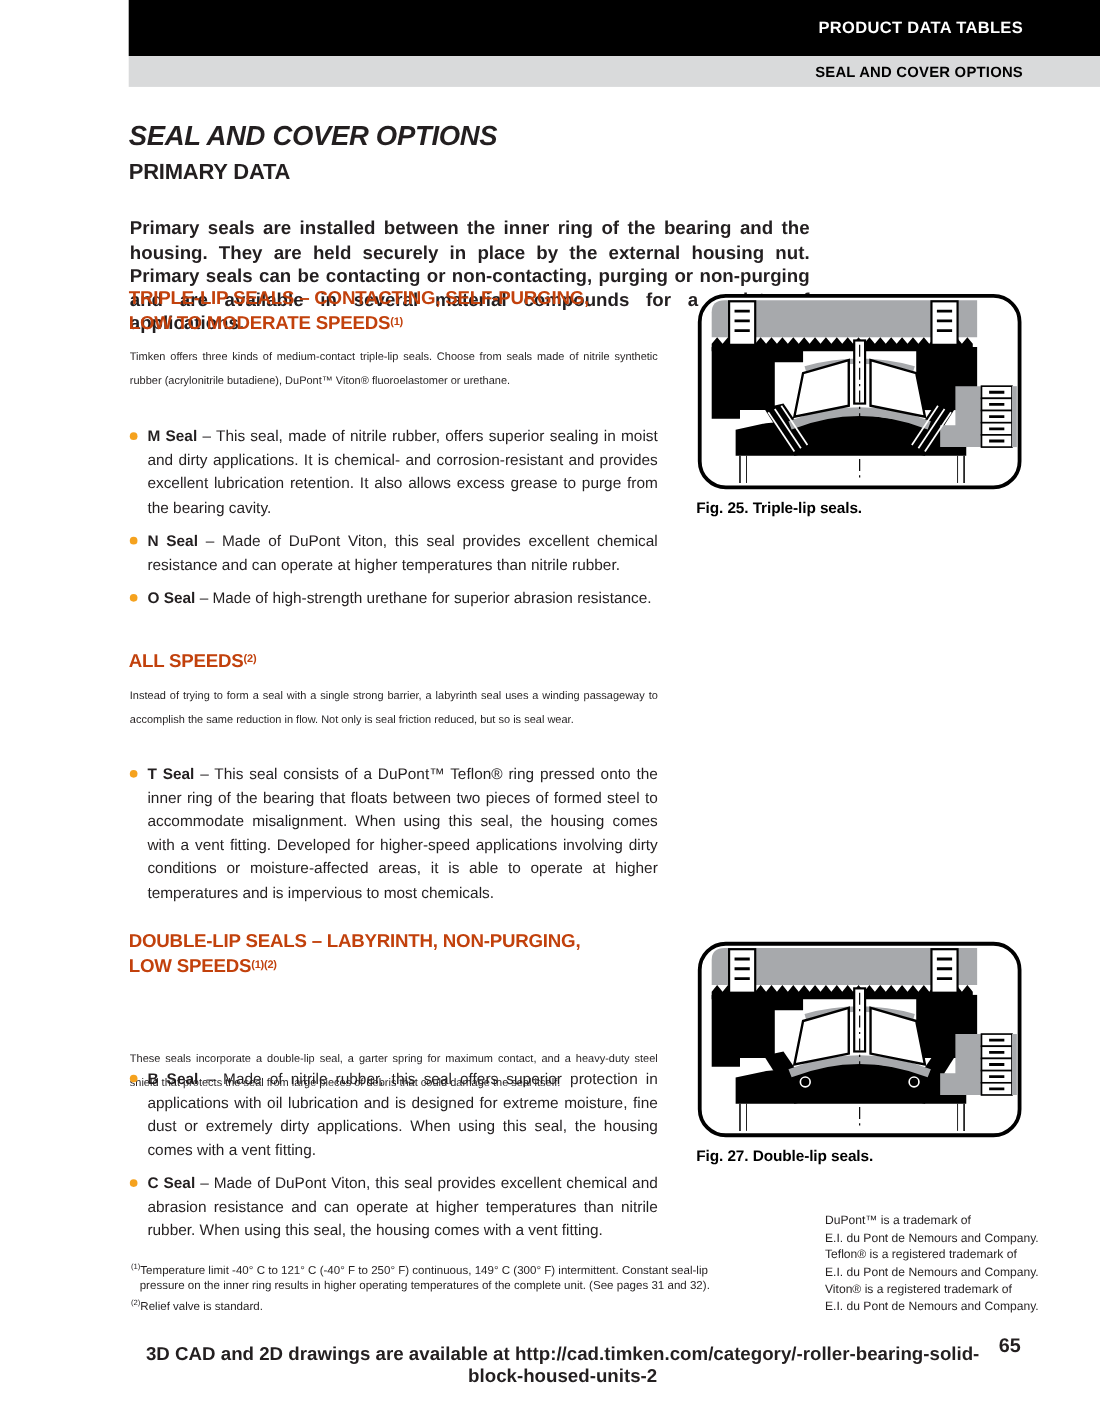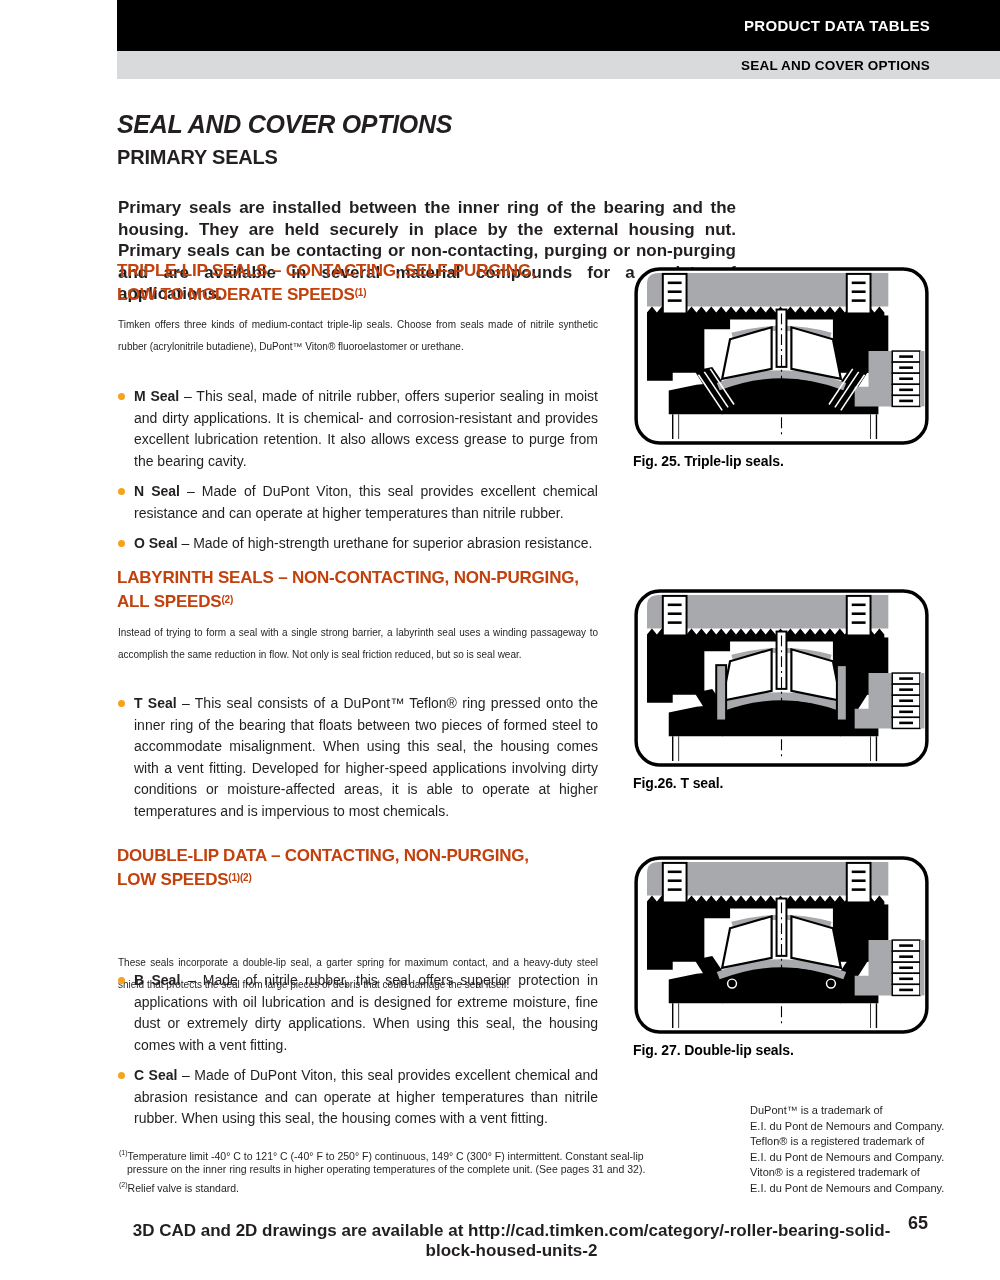--- a/index.html
+++ b/index.html
@@ -109,21 +109,21 @@
 <div class="page">
 
   <div class="bar-black">
     <span>PRODUCT DATA TABLES</span>
   </div>
   <div class="bar-gray">
     <span>SEAL AND COVER OPTIONS</span>
   </div>
 
   <div class="title">SEAL AND COVER OPTIONS</div>
-  <div class="subtitle">PRIMARY SEALS</div>
+  <div class="subtitle">PRIMARY DATA</div>
   <p class="intro">Primary seals are installed between the inner ring of the bearing and the housing. They are held securely in place by the external housing nut. Primary seals can be contacting or non-contacting, purging or non-purging and are available in several material compounds for a variety of applications.</p>
 
   <div class="sec-head" style="top:260px">
     <span>TRIPLE-LIP SEALS – CONTACTING, SELF-PURGING,</span><br>
     <span>LOW TO MODERATE SPEEDS</span><sup>(1)</sup>
   </div>
   <p class="sec-body" style="top:314px">Timken offers three kinds of medium-contact triple-lip seals. Choose from seals made of nitrile synthetic rubber (acrylonitrile butadiene), DuPont™ Viton® fluoroelastomer or urethane.</p>
   <div class="bullets" style="top:386px">
     <div class="bullet">
       <span class="dot"></span>
@@ -136,34 +136,34 @@
       <span>– Made of DuPont Viton, this seal provides excellent chemical resistance and can operate at higher temperatures than nitrile rubber.</span>
     </div>
     <div class="bullet">
       <span class="dot"></span>
       <b>O Seal</b>
       <span>– Made of high-strength urethane for superior abrasion resistance.</span>
     </div>
   </div>
 
   <div class="sec-head" style="top:567px">
-    <span>LABYRINTH SEALS – NON-CONTACTING, NON-PURGING,</span><br>
+    <br>
     <span>ALL SPEEDS</span><sup>(2)</sup>
   </div>
   <p class="sec-body" style="top:622px">Instead of trying to form a seal with a single strong barrier, a labyrinth seal uses a winding passageway to accomplish the same reduction in flow. Not only is seal friction reduced, but so is seal wear.</p>
   <div class="bullets" style="top:693px">
     <div class="bullet">
       <span class="dot"></span>
       <b>T Seal</b>
       <span>– This seal consists of a DuPont™ Teflon® ring pressed onto the inner ring of the bearing that floats between two pieces of formed steel to accommodate misalignment. When using this seal, the housing comes with a vent fitting. Developed for higher-speed applications involving dirty conditions or moisture-affected areas, it is able to operate at higher temperatures and is impervious to most chemicals.</span>
     </div>
   </div>
 
   <div class="sec-head" style="top:845px">
-    <span>DOUBLE-LIP DATA – CONTACTING, NON-PURGING,</span><br>
+    <span>DOUBLE-LIP SEALS – LABYRINTH, NON-PURGING,</span><br>
     <span>LOW SPEEDS</span><sup>(1)(2)</sup>
   </div>
   <p class="sec-body" style="top:952px">These seals incorporate a double-lip seal, a garter spring for maximum contact, and a heavy-duty steel shield that protects the seal from large pieces of debris that could damage the seal itself.</p>
   <div class="bullets" style="top:970px">
     <div class="bullet">
       <span class="dot"></span>
       <b>B Seal</b>
       <span>– Made of nitrile rubber, this seal offers superior protection in applications with oil lubrication and is designed for extreme moisture, fine dust or extremely dirty applications. When using this seal, the housing comes with a vent fitting.</span>
     </div>
     <div class="bullet">
@@ -181,30 +181,20 @@
         <line x1="72" y1="107" x2="96" y2="143"></line>
         <line x1="78" y1="104" x2="102" y2="140"></line>
         <line x1="234" y1="110" x2="210" y2="146"></line>
         <line x1="228" y1="107" x2="204" y2="143"></line>
         <line x1="222" y1="104" x2="198" y2="140"></line>
       </g>
     </svg>
     <div class="caption">Fig. 25. Triple-lip seals.</div>
   </div>
 
-  <div class="fig" style="top:588px">
-    <svg viewBox="0 0 300 182">
-      <use href="#bearing-base"></use>
-      <g>
-        <rect x="84" y="78" width="10" height="56" fill="#A7A9AC" stroke="#000" stroke-width="2"></rect>
-        <rect x="206" y="78" width="10" height="56" fill="#A7A9AC" stroke="#000" stroke-width="2"></rect>
-      </g>
-    </svg>
-    <div class="caption">Fig.26. T seal.</div>
-  </div>
 
   <div class="fig" style="top:855px">
     <svg viewBox="0 0 300 182">
       <use href="#bearing-base"></use>
       <g>
         <circle cx="100" cy="130" r="4.5" fill="#000" stroke="#fff" stroke-width="1.5"></circle>
         <circle cx="200" cy="130" r="4.5" fill="#000" stroke="#fff" stroke-width="1.5"></circle>
       </g>
     </svg>
     <div class="caption">Fig. 27. Double-lip seals.</div>

